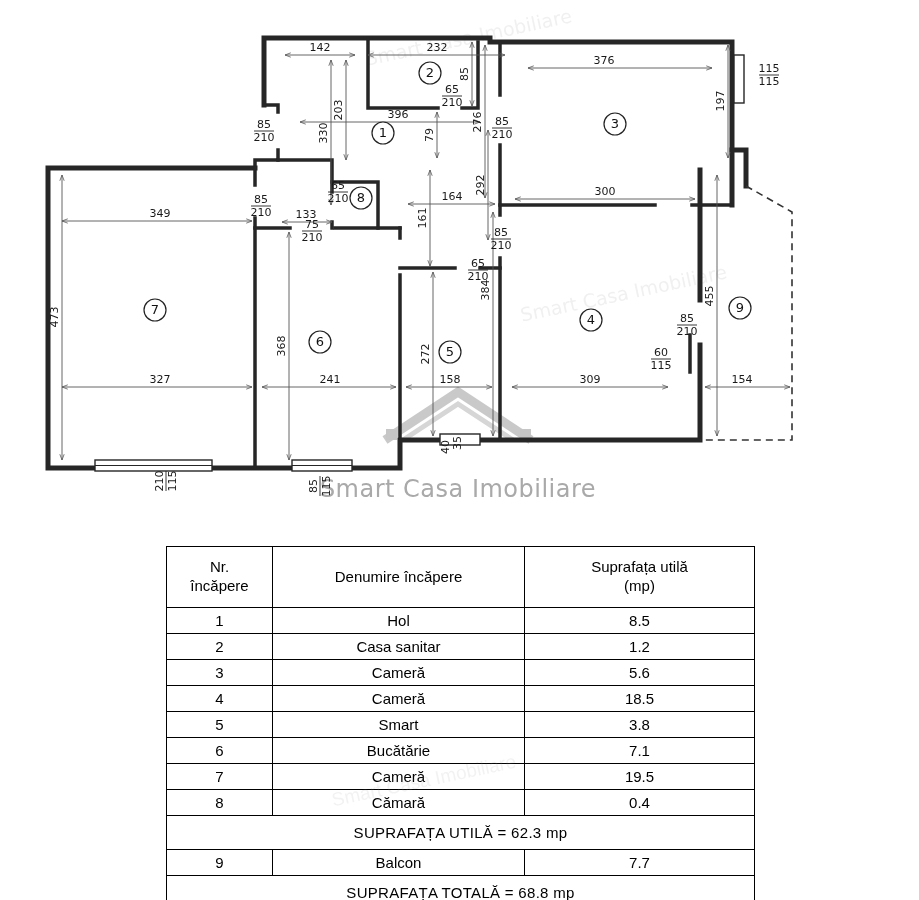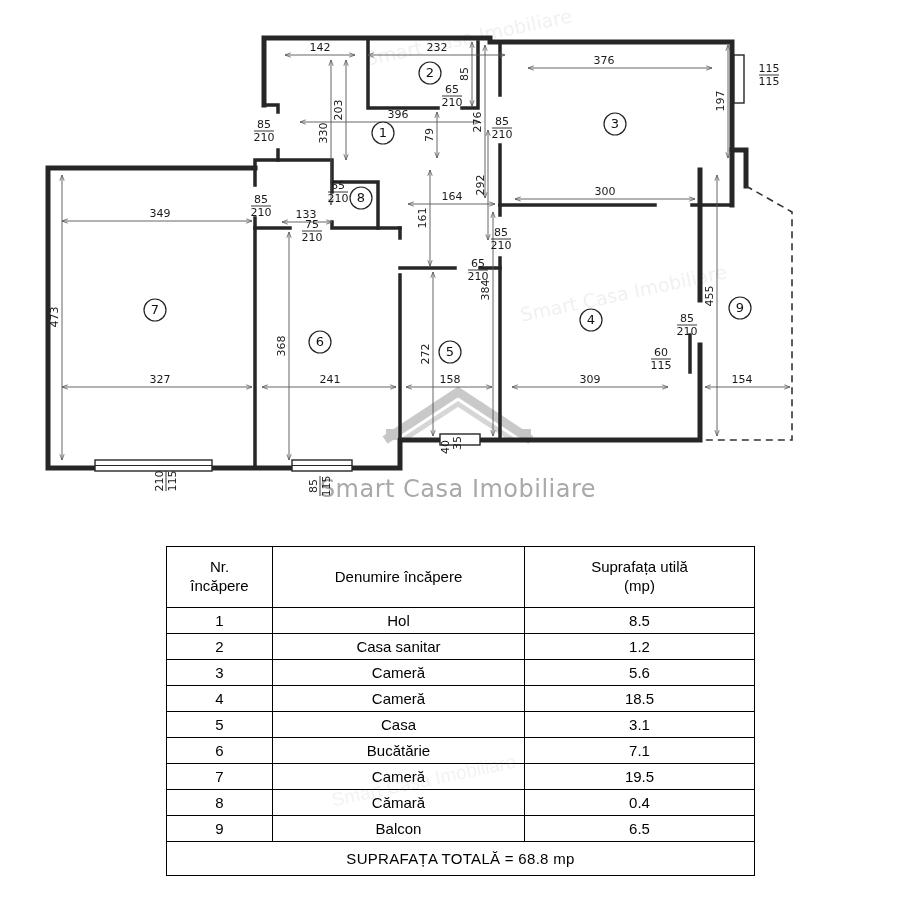--- a/index.html
+++ b/index.html
@@ -291,42 +291,45 @@
           <td>Cameră</td>
           <td>5.6</td>
         </tr>
         <tr>
           <td>4</td>
           <td>Cameră</td>
           <td>18.5</td>
         </tr>
         <tr>
           <td>5</td>
-          <td>Casa</td>
-          <td>3.1</td>
+          <td>Smart</td>
+          <td>3.8</td>
         </tr>
         <tr>
           <td>6</td>
           <td>Bucătărie</td>
           <td>7.1</td>
         </tr>
         <tr>
           <td>7</td>
           <td>Cameră</td>
           <td>19.5</td>
         </tr>
         <tr>
           <td>8</td>
           <td>Cămară</td>
           <td>0.4</td>
         </tr>
         <tr>
+          <td colspan="3" class="merged">SUPRAFAȚA UTILĂ = 62.3 mp</td>
+        </tr>
+        <tr>
           <td>9</td>
           <td>Balcon</td>
-          <td>6.5</td>
+          <td>7.7</td>
         </tr>
         <tr>
           <td colspan="3" class="merged">SUPRAFAȚA TOTALĂ = 68.8 mp</td>
         </tr>
       </tbody>
   </table>
 
 </div>
 
 </body></html>

